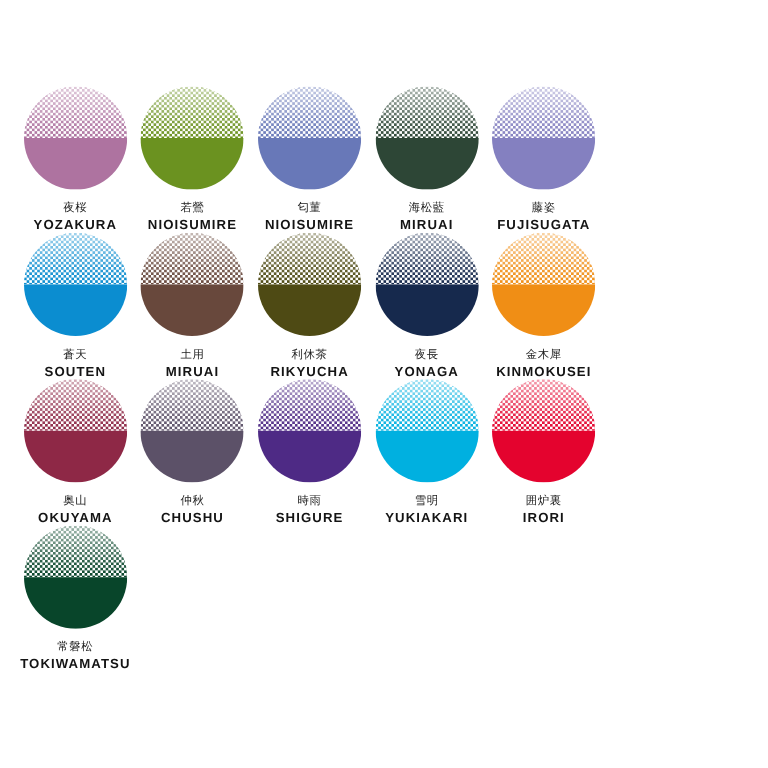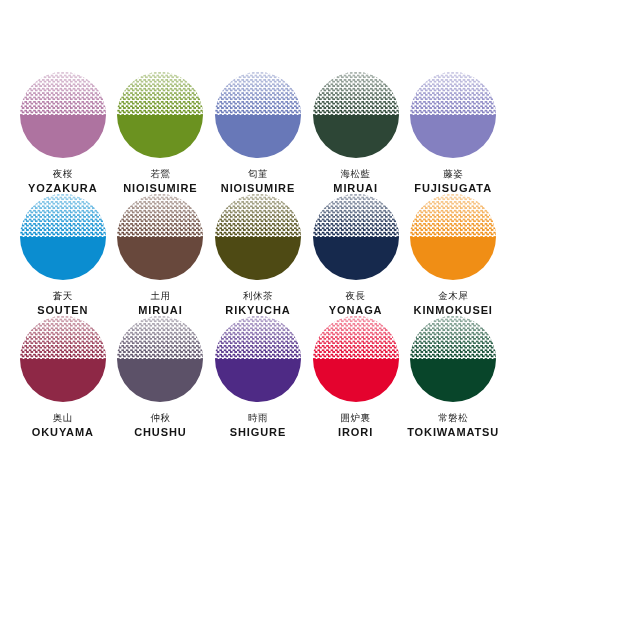--- a/index.html
+++ b/index.html
@@ -211,20 +211,28 @@
     <div class="swatch-cell">
       <div class="swatch-disc">
         <div class="disc-texture" style="color: rgb(78, 42, 133);"></div>
         <div class="disc-solid" style="background: rgb(78, 42, 133);"></div>
       </div>
       <div class="label-ja">時雨</div>
       <div class="label-romaji">SHIGURE</div>
     </div>
     <div class="swatch-cell">
       <div class="swatch-disc">
+        <div class="disc-texture" style="color: rgb(0, 176, 224);"></div>
+        <div class="disc-solid" style="background: rgb(0, 176, 224);"></div>
+      </div>
+      <div class="label-ja">雪明</div>
+      <div class="label-romaji">YUKIAKARI</div>
+    </div>
+    <div class="swatch-cell">
+      <div class="swatch-disc">
         <div class="disc-texture" style="color: rgb(228, 3, 46);"></div>
         <div class="disc-solid" style="background: rgb(228, 3, 46);"></div>
       </div>
       <div class="label-ja">囲炉裏</div>
       <div class="label-romaji">IRORI</div>
     </div>
     <div class="swatch-cell">
       <div class="swatch-disc">
         <div class="disc-texture" style="color: rgb(8, 69, 42);"></div>
         <div class="disc-solid" style="background: rgb(8, 69, 42);"></div>

